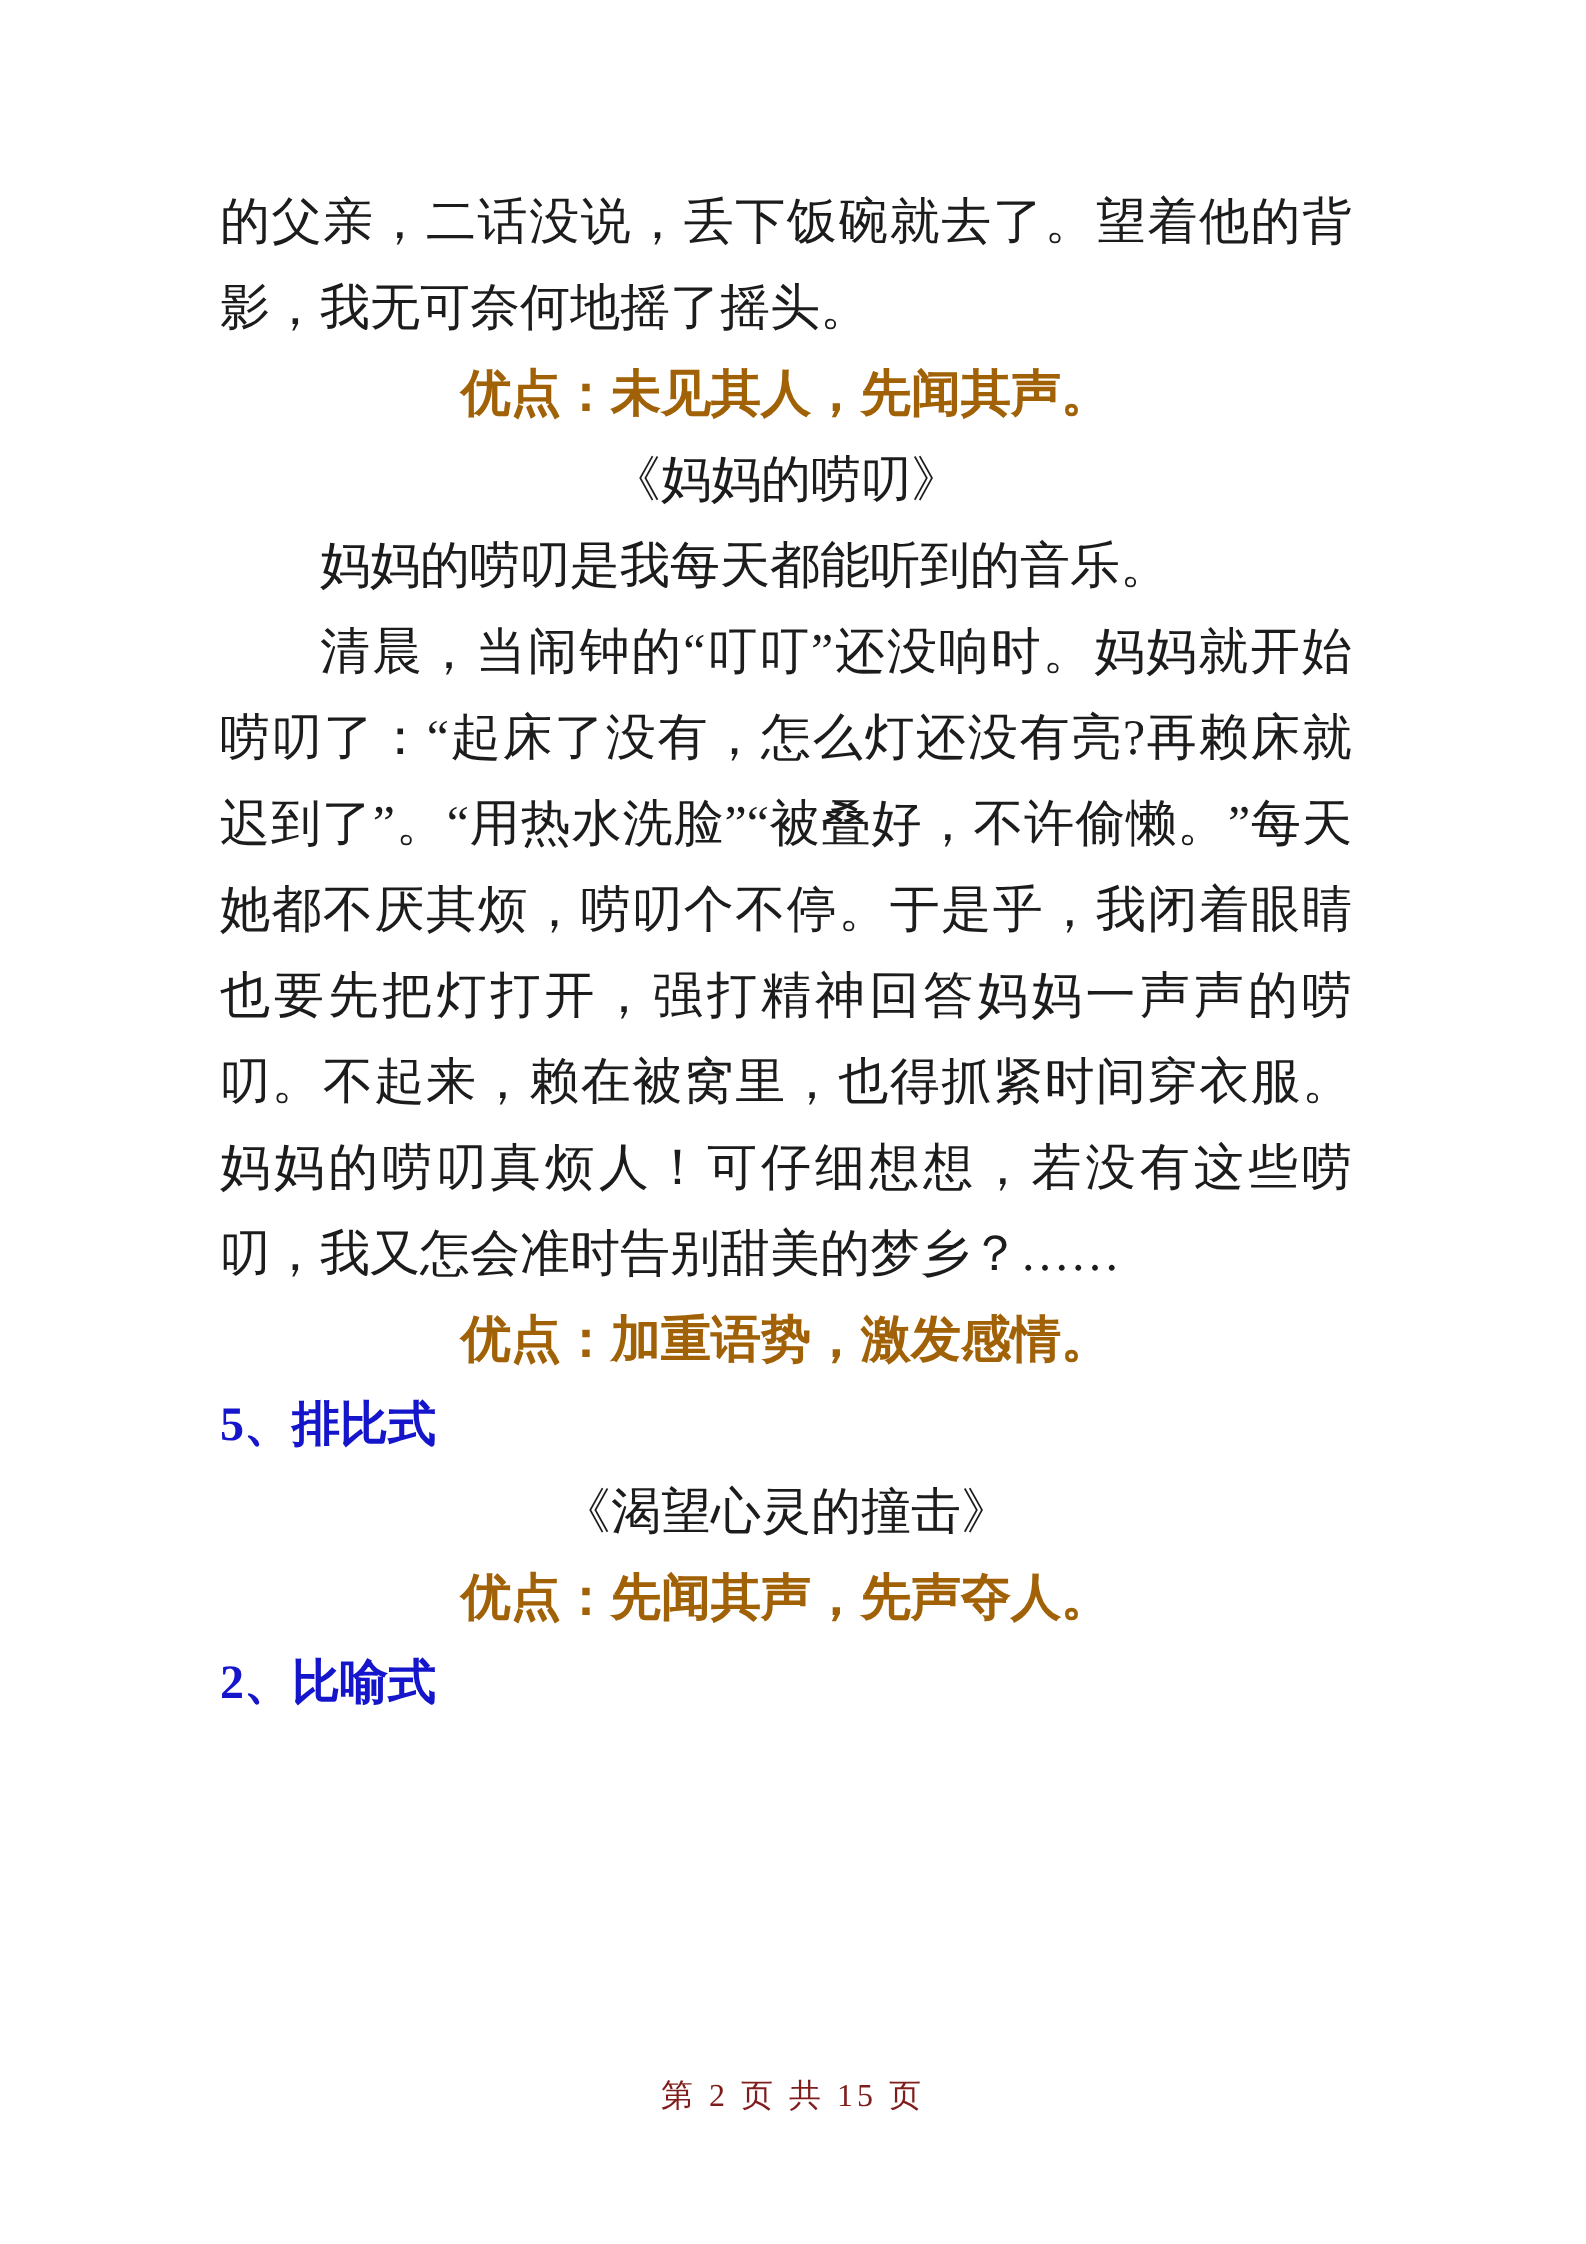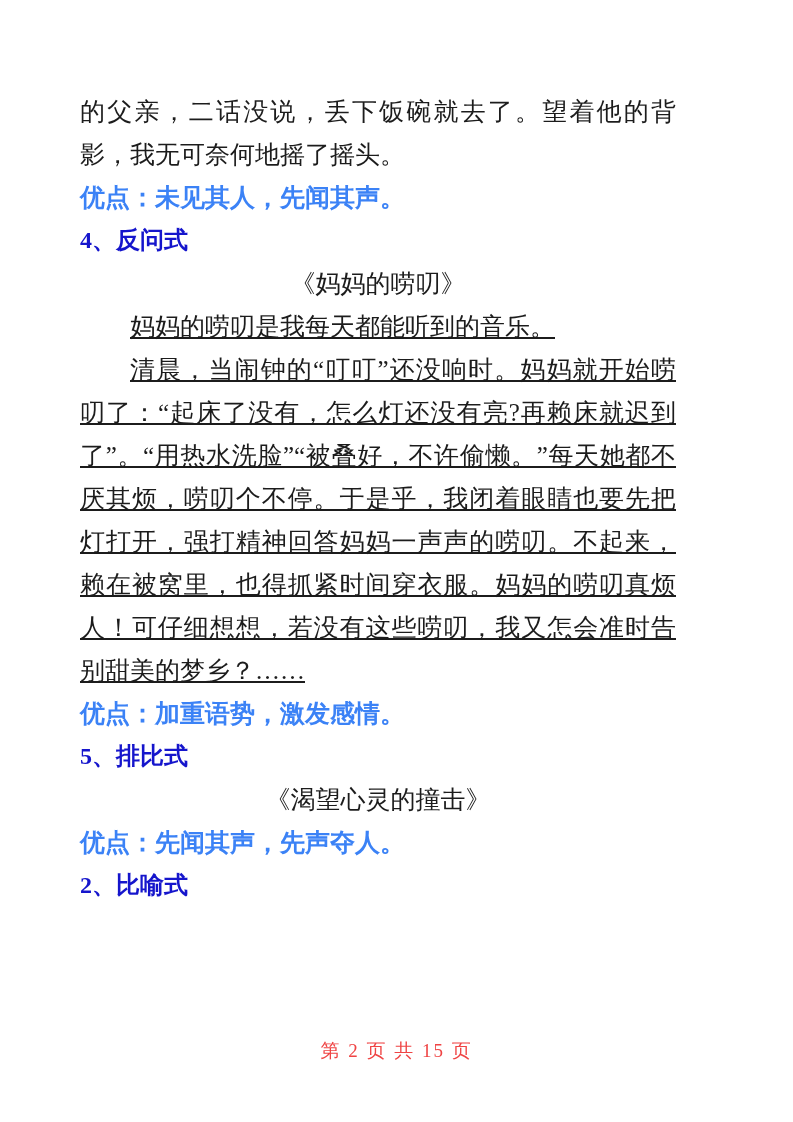--- a/index.html
+++ b/index.html
@@ -14,58 +14,58 @@
     width:793px;height:1122px;
     box-sizing:border-box;
   }
   .content{
     padding:90px 117px 0 80px;
     font-size:25px;
     line-height:43px;
     color:#1c1c1c;
     text-align:justify;
     text-justify:inter-ideograph;
+    margin-left:30px;
   }
   .content p{margin:0;}
   .para{color:#1c1c1c;}
-  .indent{text-indent:2em;text-decoration:underline;}
+  .indent{text-indent:2em;}
   .essay-title{text-align:center;}
   .merit{
-    color:#3b82f6;
+    color:#a16207;
     font-weight:bold;
-    text-align:left;
+    text-align:center;
   }
   .heading{
     margin:14px 0 0 0;
     font-size:24px;
     line-height:43px;
     font-weight:bold;
     color:#1515cc;
     text-align:left;
   }
   .footer{
     position:absolute;
     left:0;top:1038px;
     width:100%;
     text-align:center;
-    font-size:19px;
+    font-size:16px;
     letter-spacing:2px;
-    color:#ef4444;
+    color:#7f1d1d;
   }
 </style>
 </head>
 <body>
 
 <div class="page">
   <div class="content">
 
     <p class="para">的父亲，二话没说，丢下饭碗就去了。望着他的背影，我无可奈何地摇了摇头。</p>
     <p class="merit">优点：未见其人，先闻其声。</p>
 
-    <p class="heading">4、反问式</p>
     <p class="para essay-title">《妈妈的唠叨》</p>
     <p class="para indent">妈妈的唠叨是我每天都能听到的音乐。</p>
     <p class="para indent">清晨，当闹钟的“叮叮”还没响时。妈妈就开始唠叨了：“起床了没有，怎么灯还没有亮?再赖床就迟到了”。“用热水洗脸”“被叠好，不许偷懒。”每天她都不厌其烦，唠叨个不停。于是乎，我闭着眼睛也要先把灯打开，强打精神回答妈妈一声声的唠叨。不起来，赖在被窝里，也得抓紧时间穿衣服。妈妈的唠叨真烦人！可仔细想想，若没有这些唠叨，我又怎会准时告别甜美的梦乡？……</p>
     <p class="merit">优点：加重语势，激发感情。</p>
 
     <p class="heading">5、排比式</p>
     <p class="para essay-title">《渴望心灵的撞击》</p>
     <p class="merit">优点：先闻其声，先声夺人。</p>
 
     <p class="heading">2、比喻式</p>

